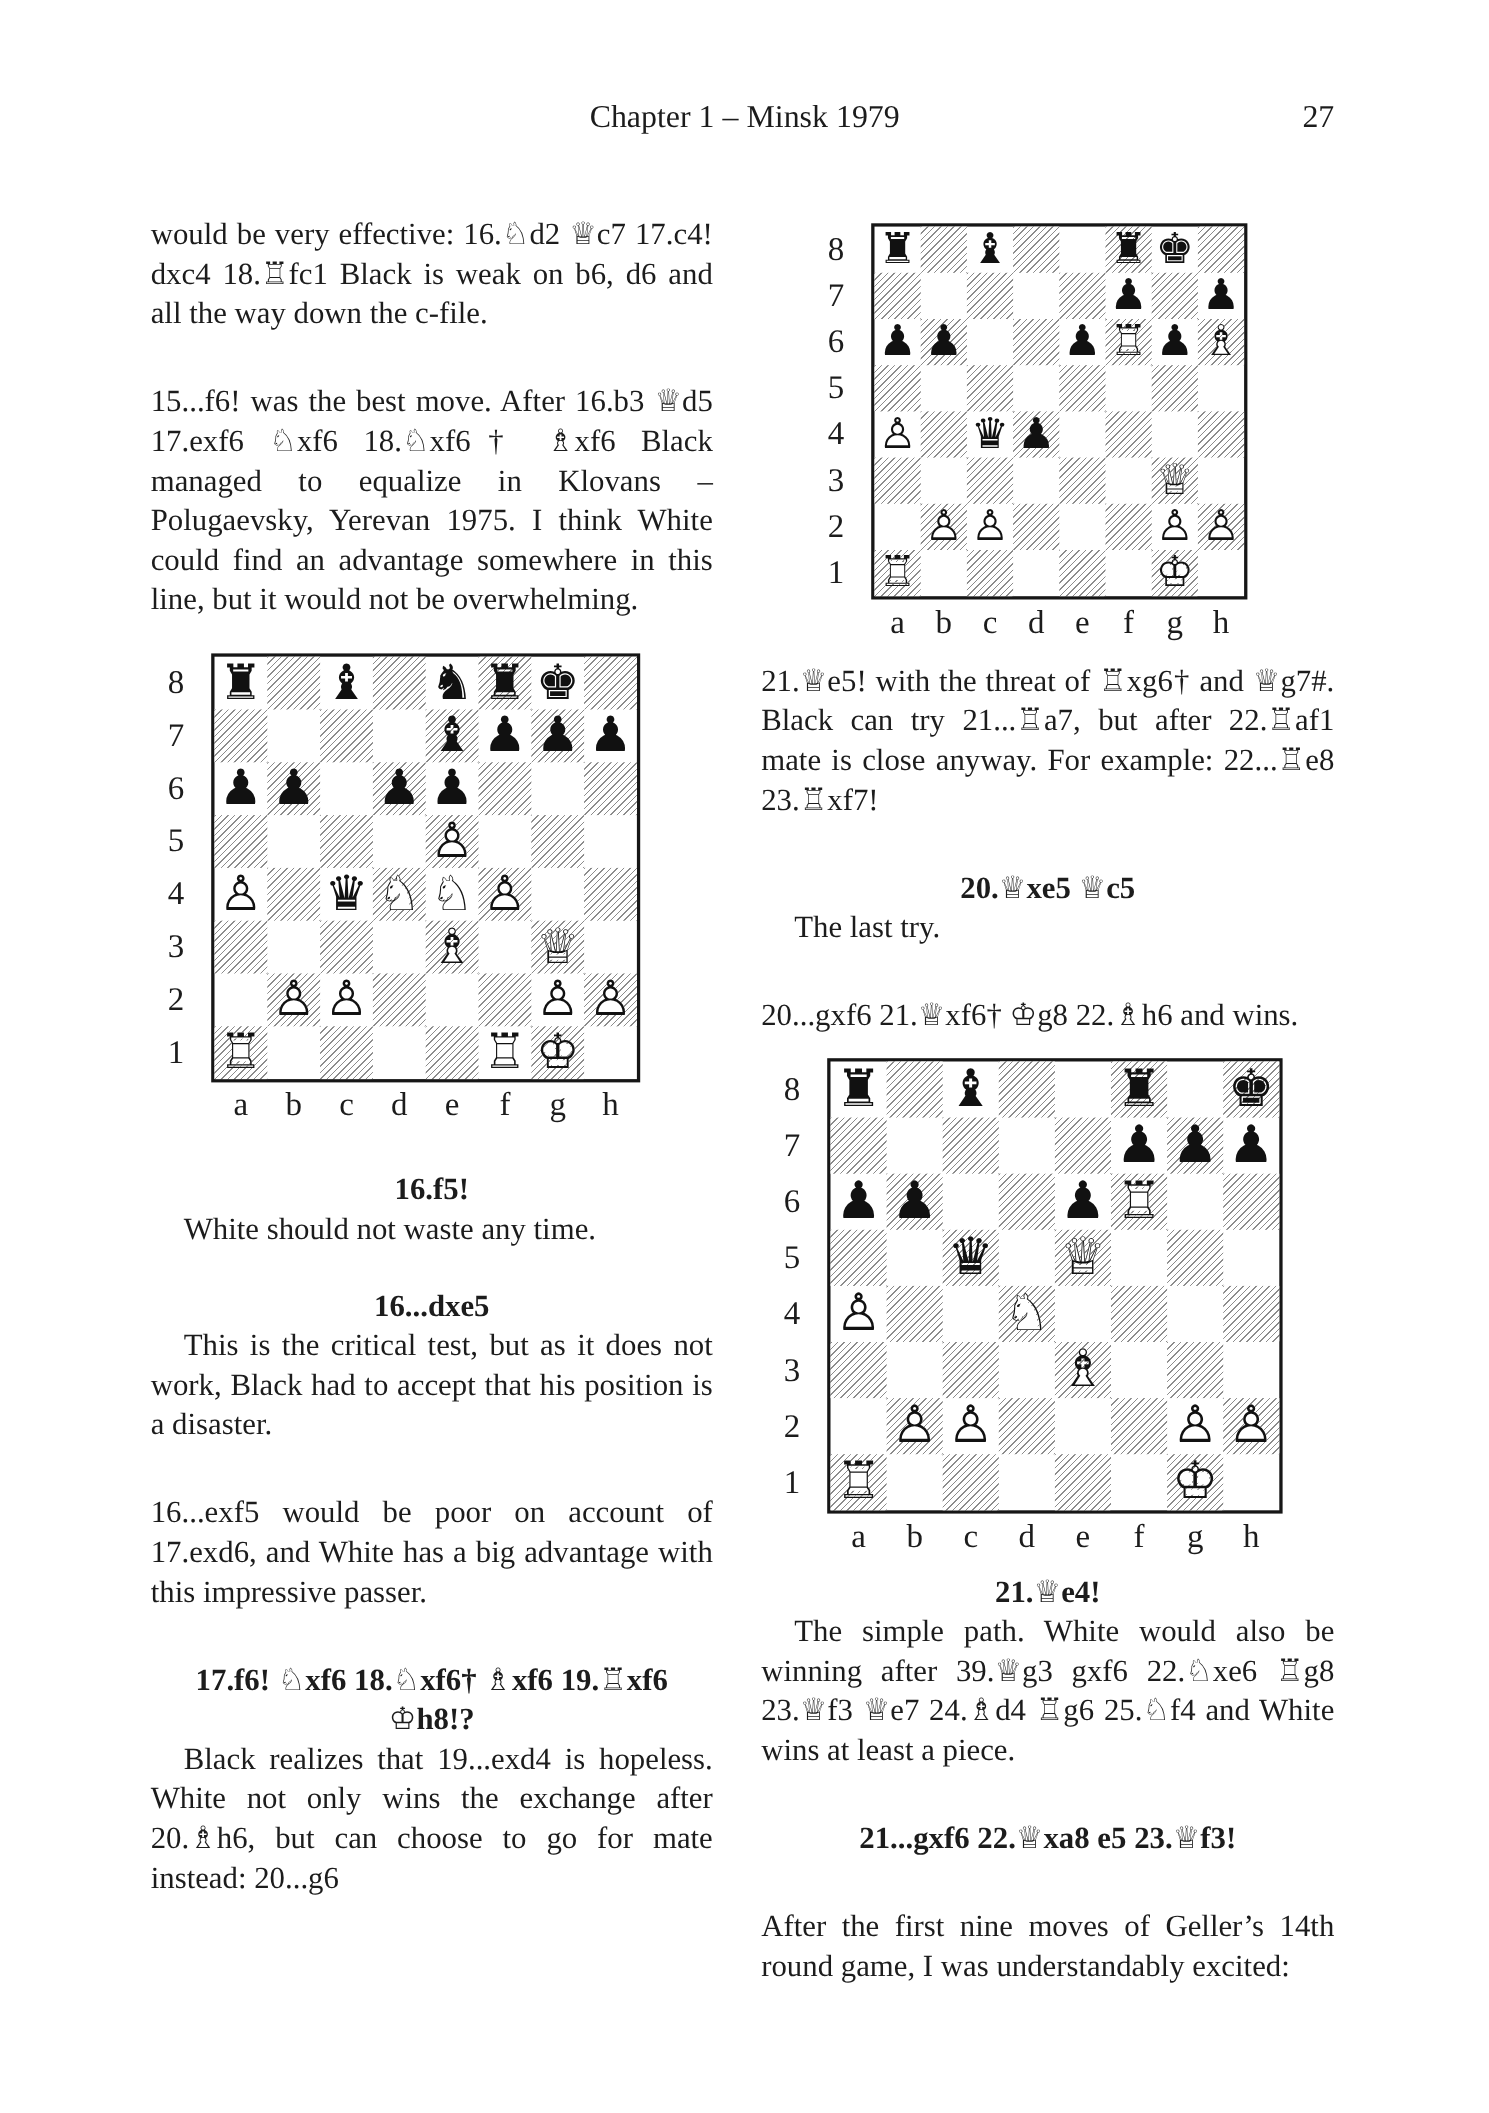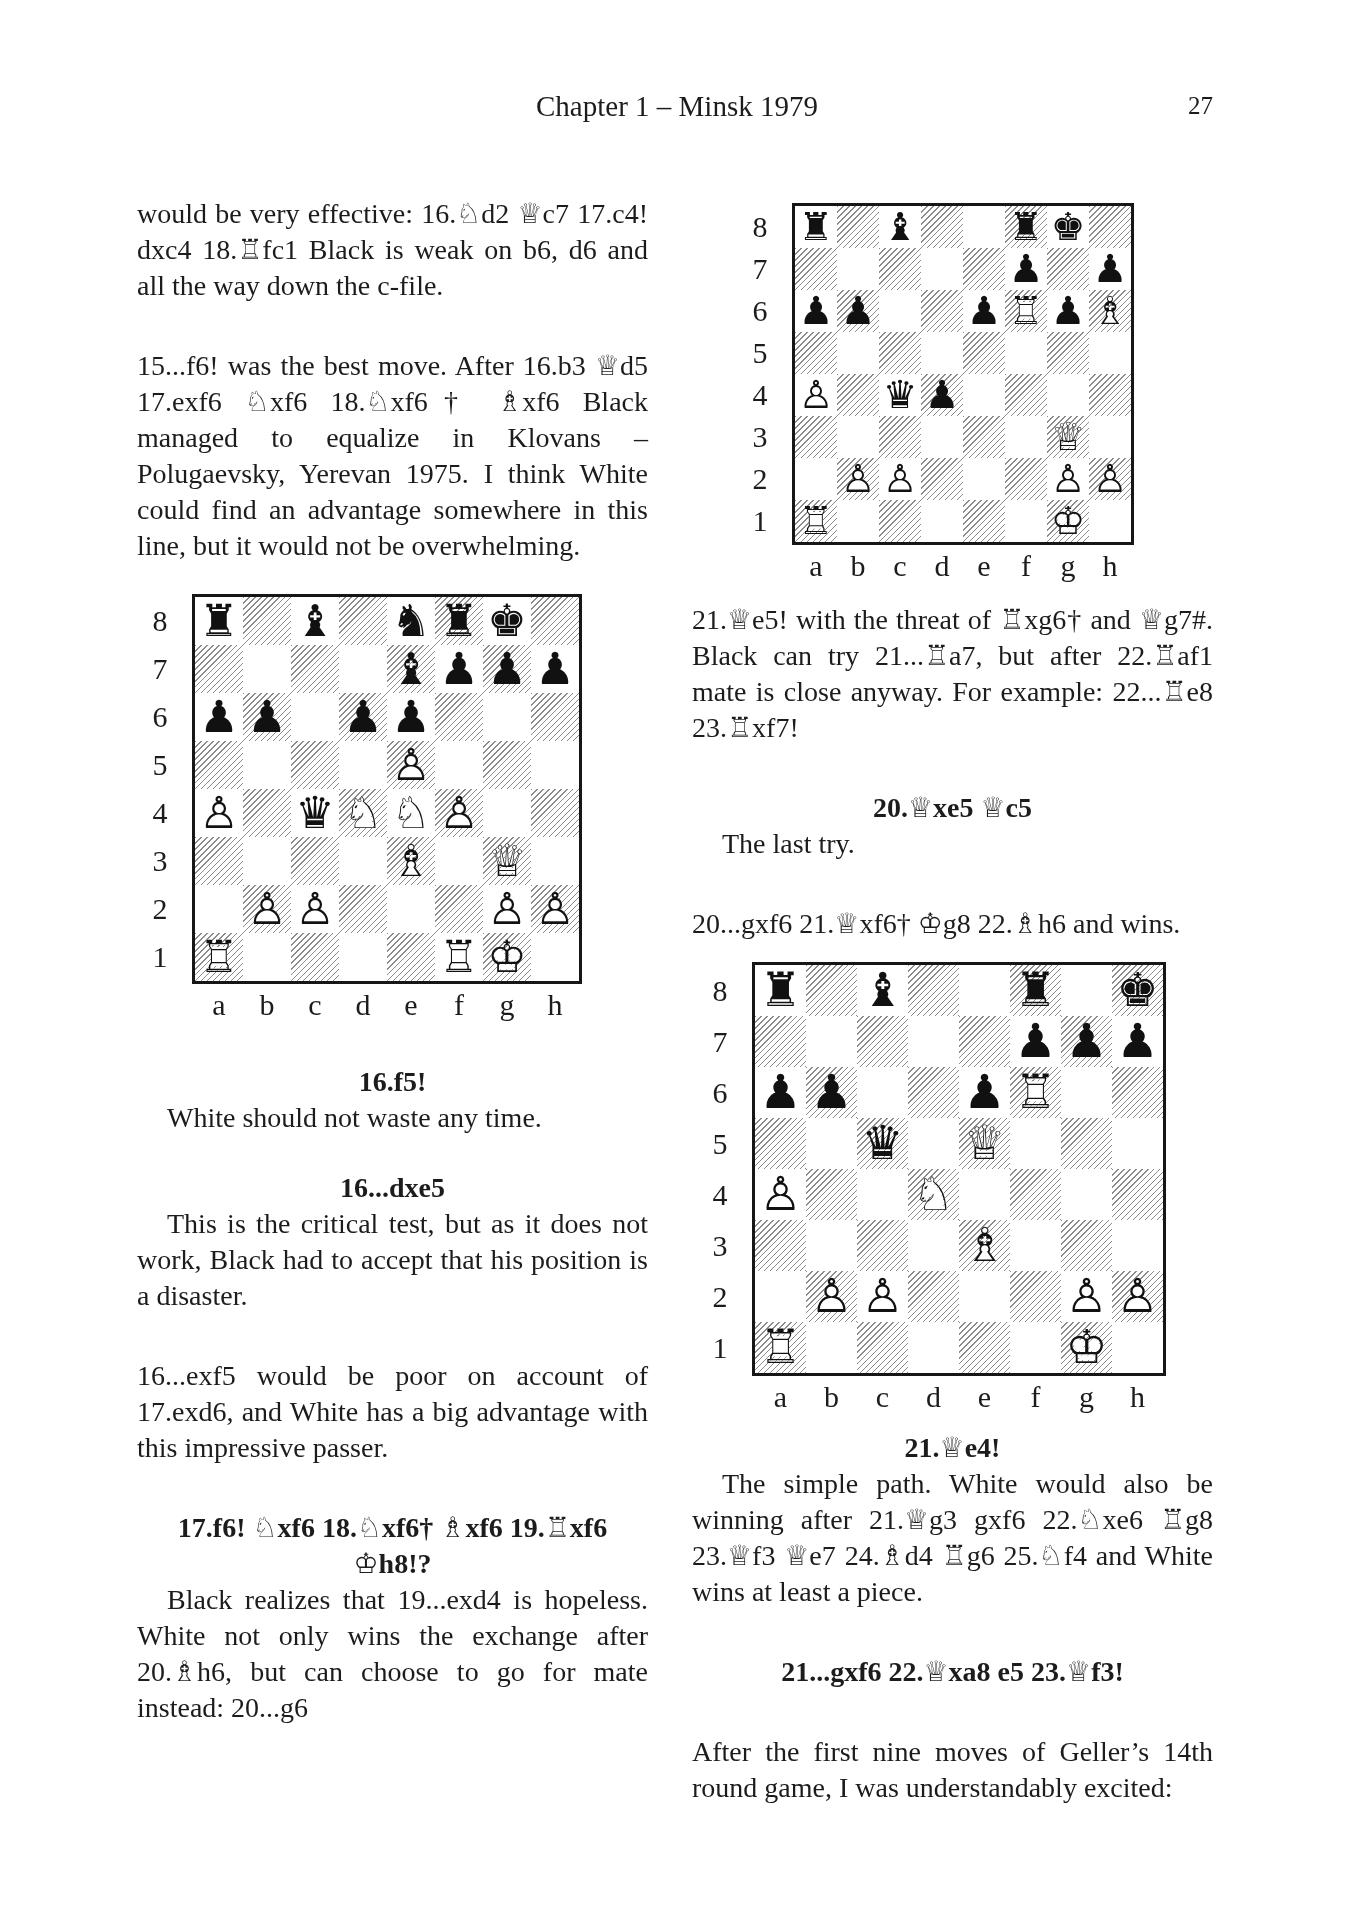--- a/index.html
+++ b/index.html
@@ -11,21 +11,21 @@
     color:#1c1c1c;
     overflow:hidden;
   }
   .page-header{position:absolute;top:88px;left:0;width:100%;height:40px;}
   .chapter-title{
     position:absolute;left:0;width:100%;text-align:center;
     font-size:29px;line-height:36px;
   }
   .page-number{
     position:absolute;right:141px;top:0;
-    font-size:25px;line-height:36px;
+    font-size:29px;line-height:36px;
   }
   .col{position:absolute;}
   .col-left{left:137px;top:196px;width:511px;}
   .col-right{left:692px;top:203px;width:521px;}
   p{margin:0;font-size:28px;line-height:36px;}
   p.para{text-align:justify;}
   p.indent{text-align:justify;text-indent:30px;}
   p.move{font-weight:bold;text-align:center;}
   .mt36{margin-top:44px;}
   .mt38{margin-top:38px;}
@@ -606,18 +606,18 @@
           <div class="fl">c</div>
           <div class="fl">d</div>
           <div class="fl">e</div>
           <div class="fl">f</div>
           <div class="fl">g</div>
           <div class="fl">h</div>
         </div>
       </div>
 
     <p class="move mt12">21.♕e4!</p>
-    <p class="indent">The simple path. White would also be winning after 21.♕g3 gxf6 22.♘xe6 ♖g8 23.♕f3 ♕e7 24.♗d4 ♖g6 25.♘f4 and White wins at least a piece.</p>
+    <p class="indent">The simple path. White would also be winning after 39.♕g3 gxf6 22.♘xe6 ♖g8 23.♕f3 ♕e7 24.♗d4 ♖g6 25.♘f4 and White wins at least a piece.</p>
     <p class="move mt36">21...gxf6 22.♕xa8 e5 23.♕f3!</p>
     <p class="para mt36">After the first nine moves of Geller’s 14th round game, I was understandably excited:</p>
   </div>
 
 </div>
 
 </body></html>

